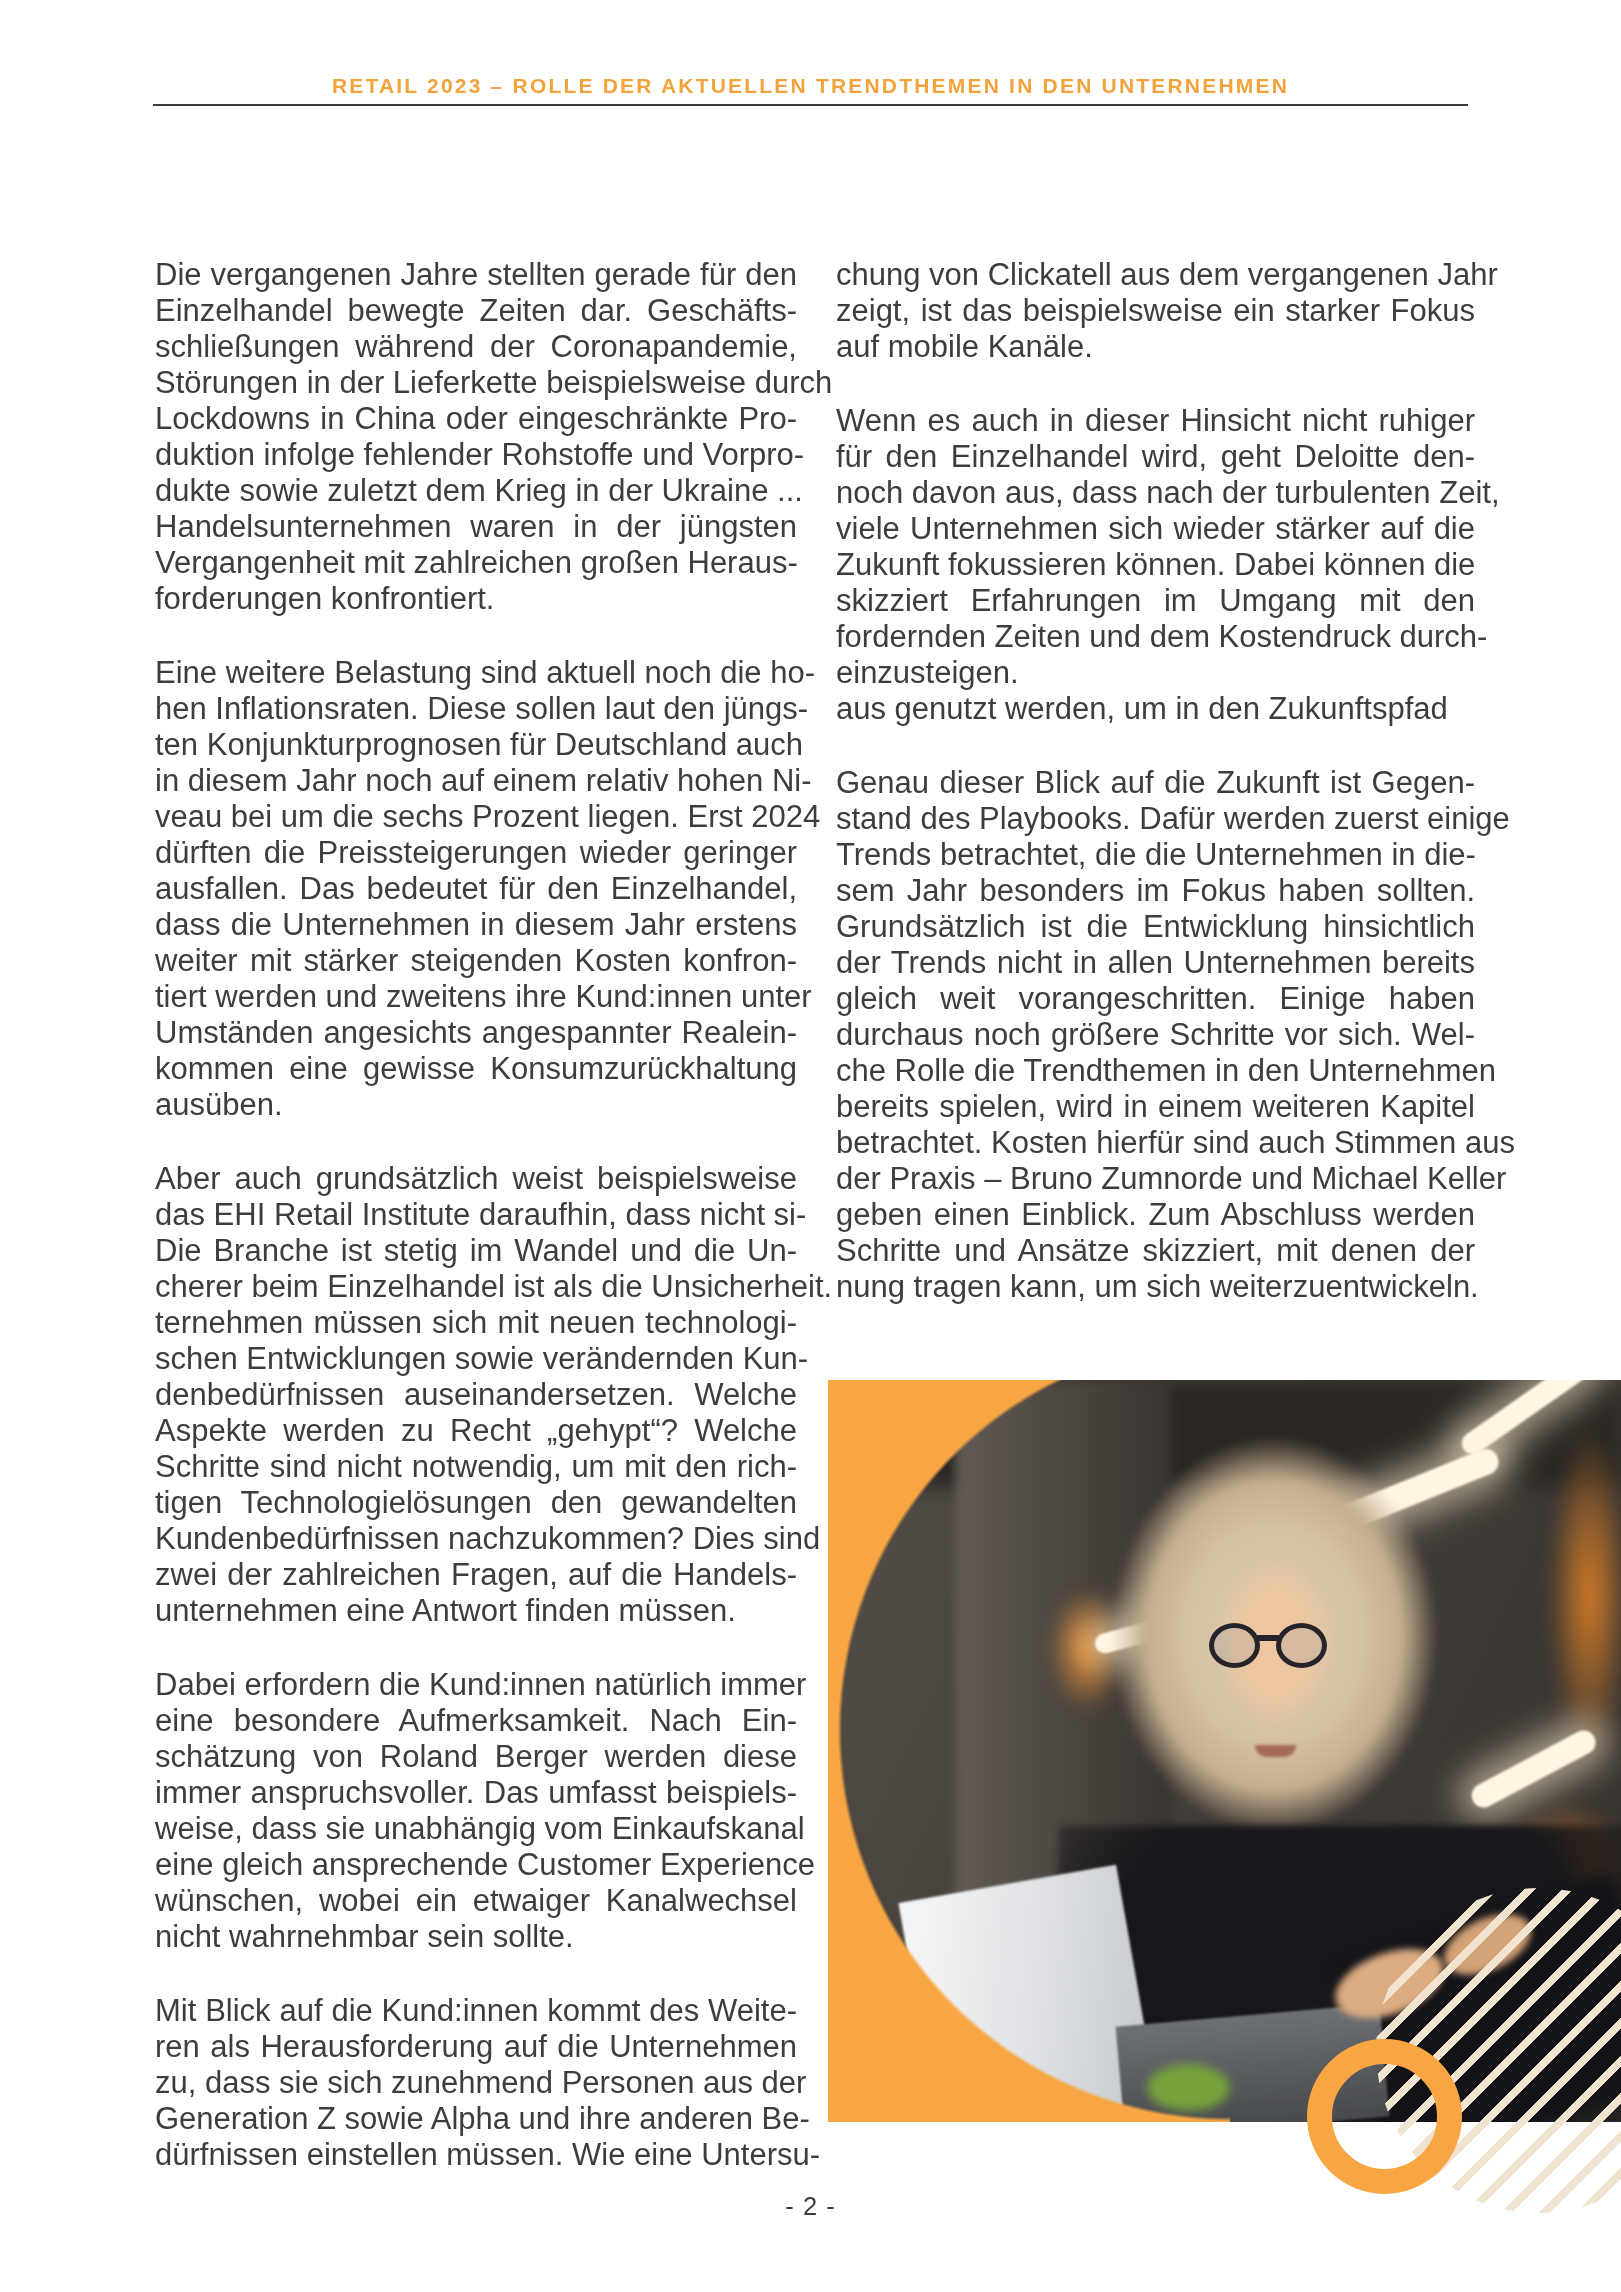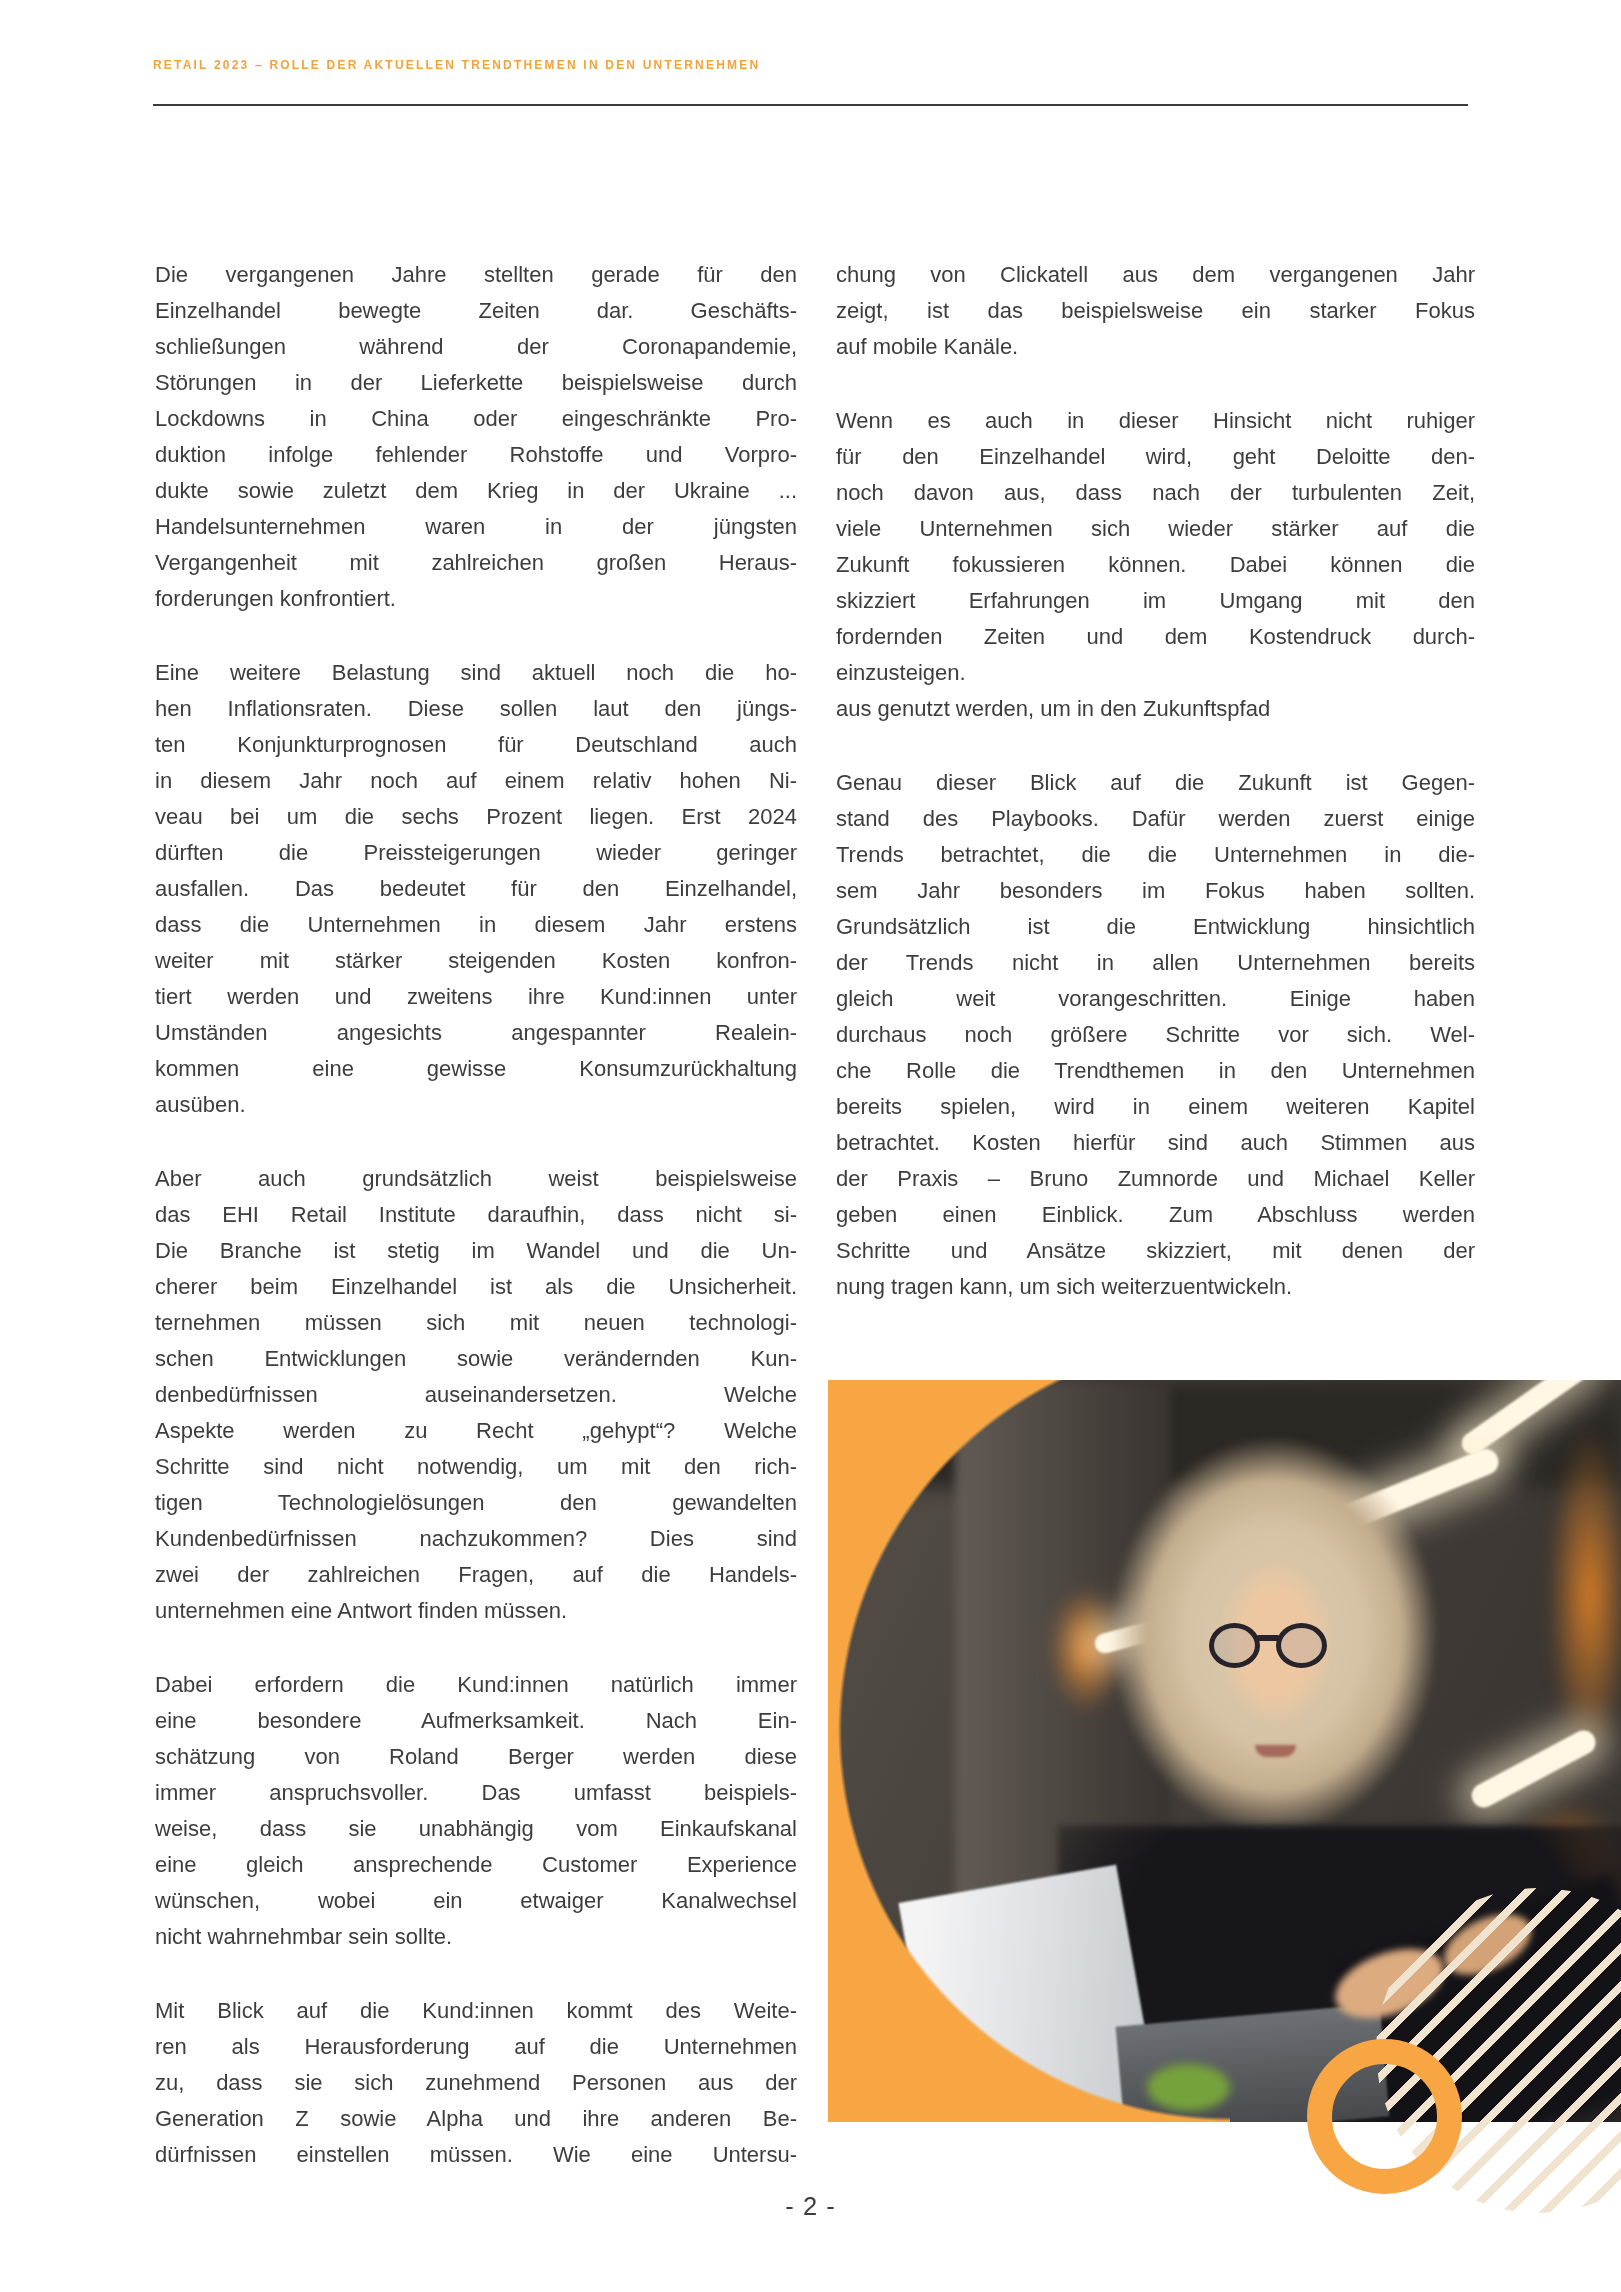--- a/index.html
+++ b/index.html
@@ -8,35 +8,36 @@
     width: 1621px; height: 2293px;
     background: #ffffff;
     overflow: hidden;
     font-family: "Liberation Sans", sans-serif;
     color: #3c3c3c;
   }
 
   
   .header-title {
     position: absolute;
-    left: 153px; top: 58px; width: 1315px;
-    font-size: 12px; font-weight: 700;
+    left: 153px; top: 74px; width: 1315px;
+    text-align: center;
+    font-size: 21px; font-weight: 700;
     letter-spacing: 2.2px;
     color: #F2A33C;
   }
   .header-rule {
     position: absolute;
     left: 153px; top: 104px; width: 1315px; height: 2px;
     background: #3b3b3b;
   }
 
   
   .col {
     position: absolute; top: 257px;
-    font-size: 22px; line-height: 36px;
+    font-size: 31px; line-height: 36px;
     color: #3d3d3d;
   }
   .col-left  { left: 155px; width: 642px; }
   .col-right { left: 836px; width: 639px; }
   .para + .para { margin-top: 38px; }
   .para .tline { text-align: justify; text-align-last: justify; white-space: nowrap; }
   .para:not(.cont) .tline:last-child { text-align-last: auto; }
 
   
   .photo-block {

